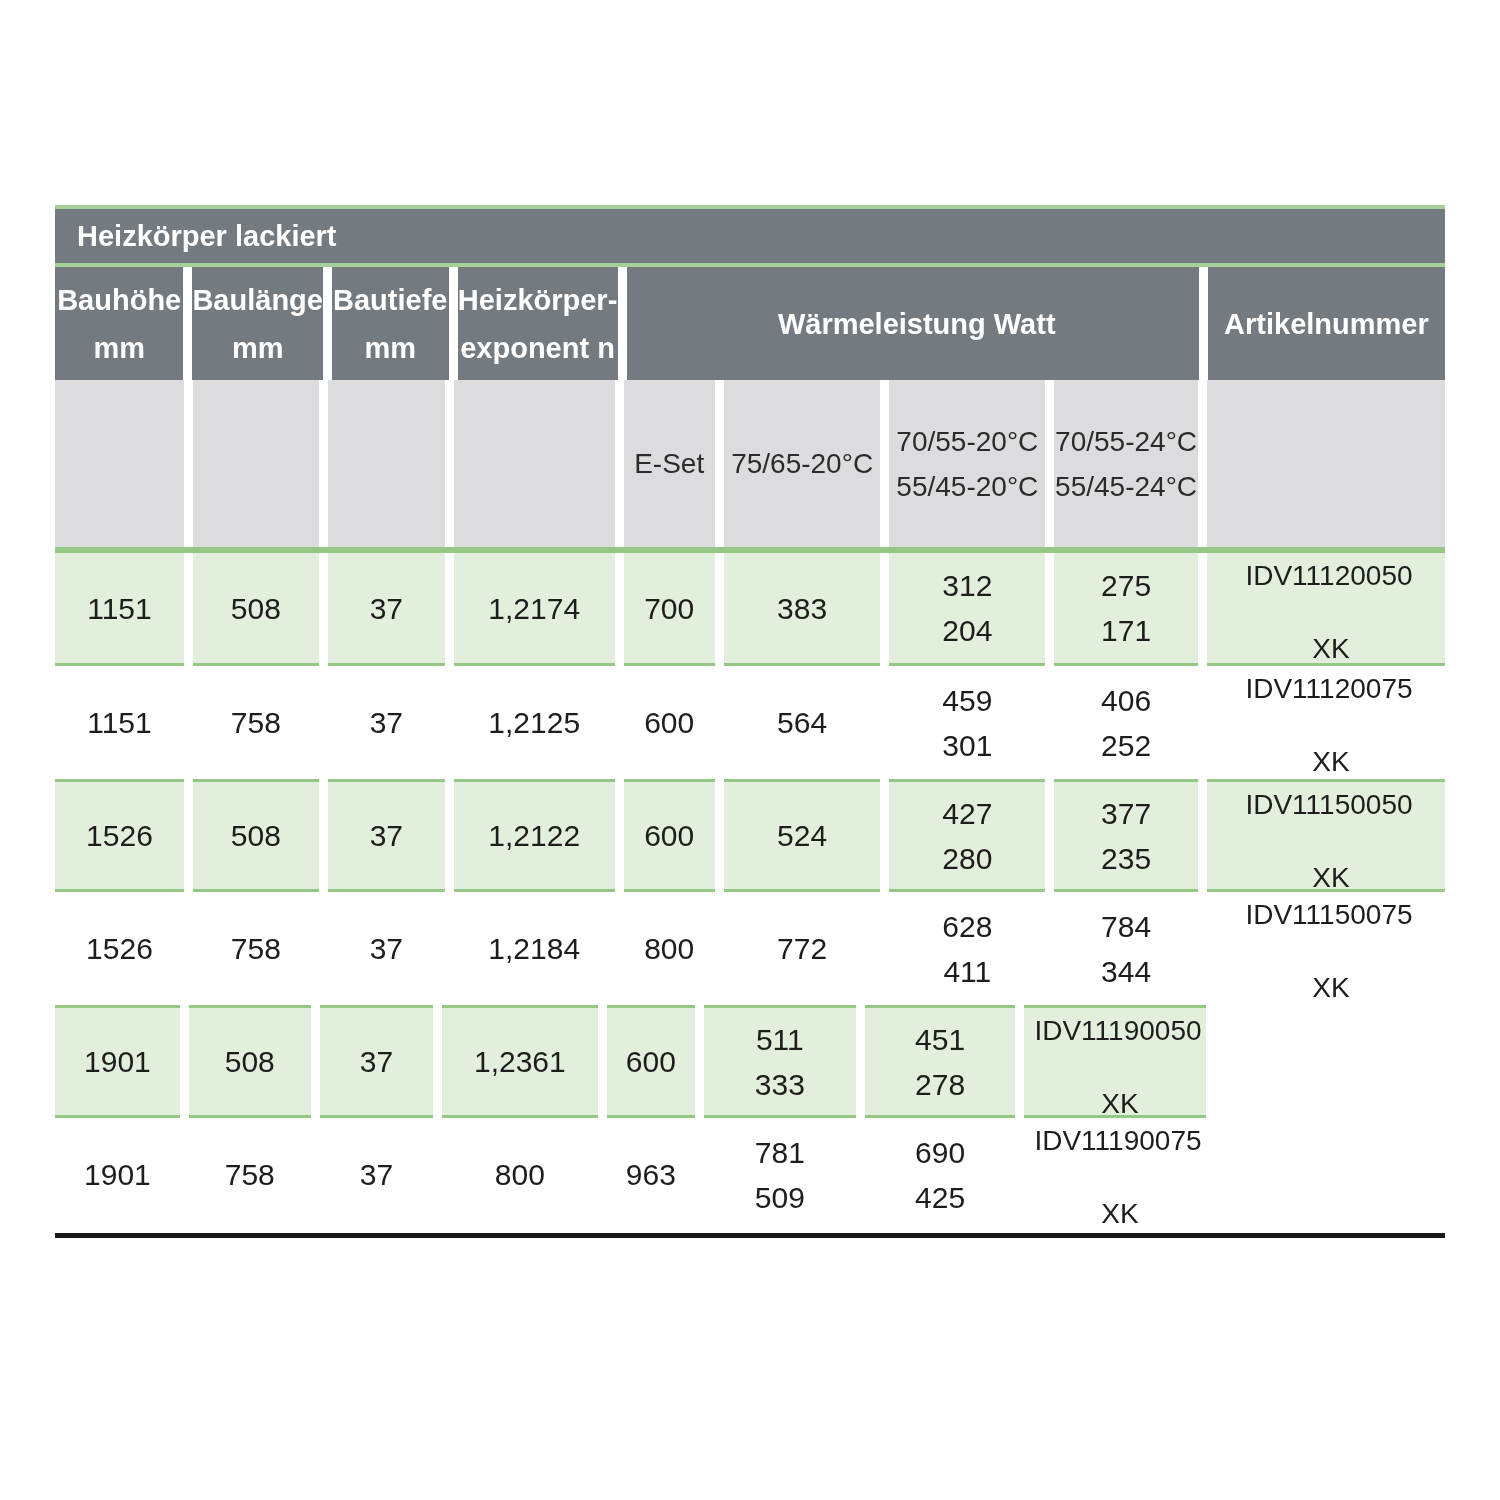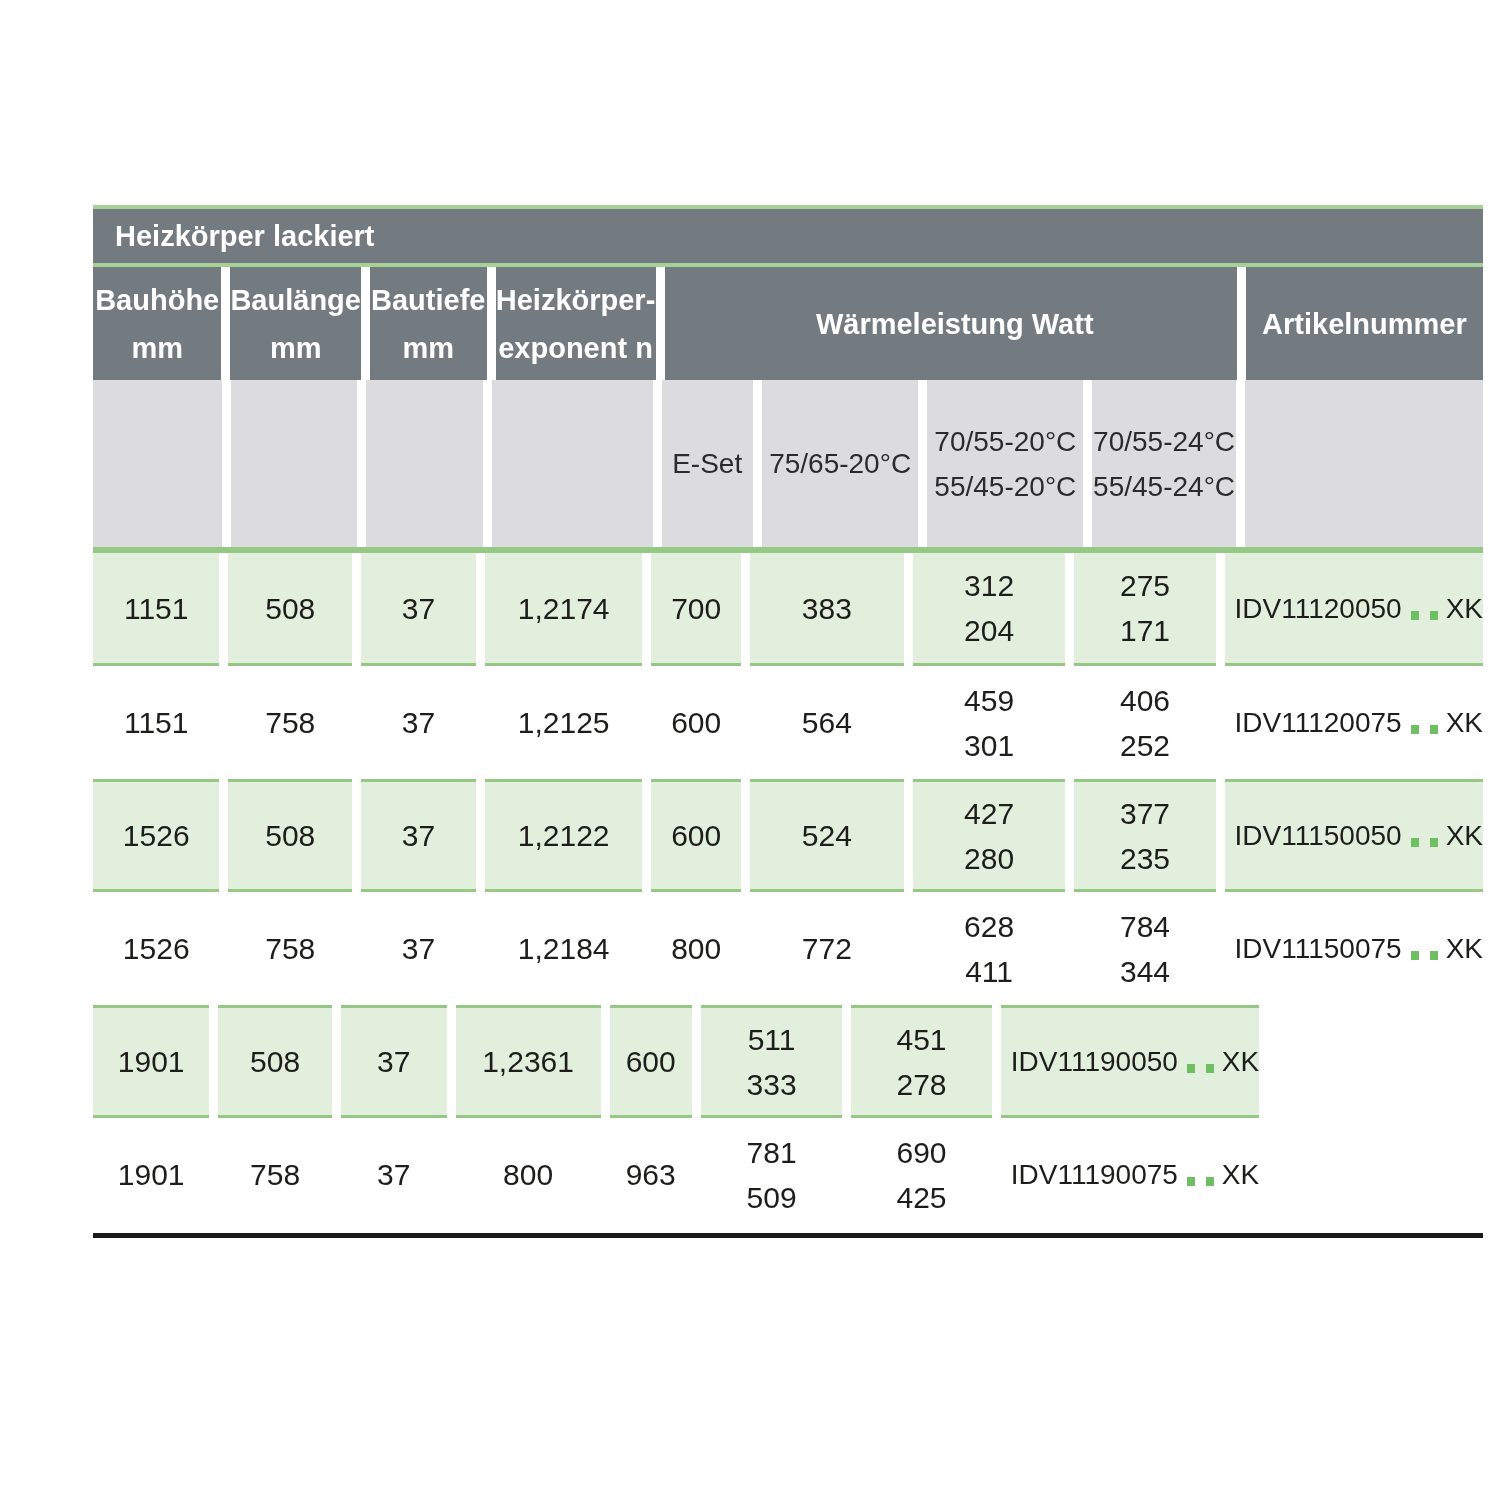--- a/index.html
+++ b/index.html
@@ -15,21 +15,20 @@
     position: relative;
     width: 1500px;
     height: 1500px;
     overflow: hidden;
   }
   .table-wrap {
     position: absolute;
     left: 55px;
     top: 205px;
     width: 1390px;
-    margin-left: 38px;
   }
   .hairline {
     height: 4px;
     background: var(--line-green, #a5d096);
   }
   .title-band {
     height: 54px;
     background: var(--dark-gray, #737b80);
     color: #ffffff;
     font-size: 29px;
@@ -90,22 +89,22 @@
   }
   .data-row.green .dcell {
     background: var(--row-green, #e3efdd);
     border-top: 3px solid var(--accent-green, #96c885);
     border-bottom: 3px solid var(--accent-green, #96c885);
   }
   .data-row.green.first .dcell { border-top: none; }
   .dcell.bold { font-weight: normal; justify-content: center; }
   .dcell.artikel {
     align-items: flex-start;
-    flex-direction: row;
-    justify-content: center;
+    flex-direction: column;
+    justify-content: space-between;
     padding-left: 10px;
     font-size: 28px;
     align-items: center;
   }
   .dot {
     display: inline-block;
     width: 8px;
     height: 9px;
     background: var(--dot-green, #6ebf61);
     margin: 14px 5px 0 5px;

